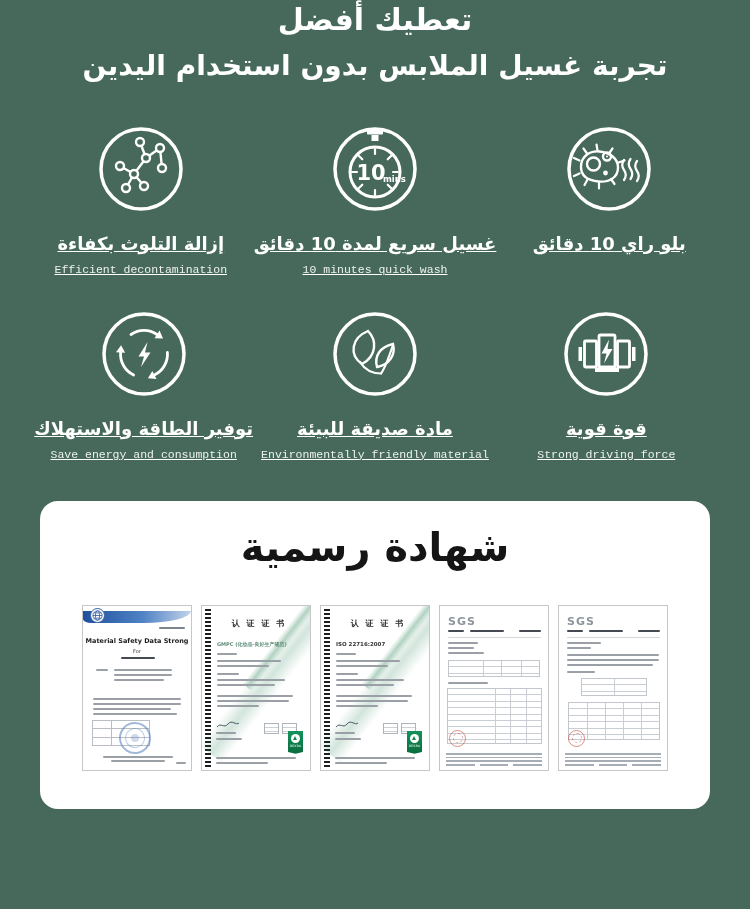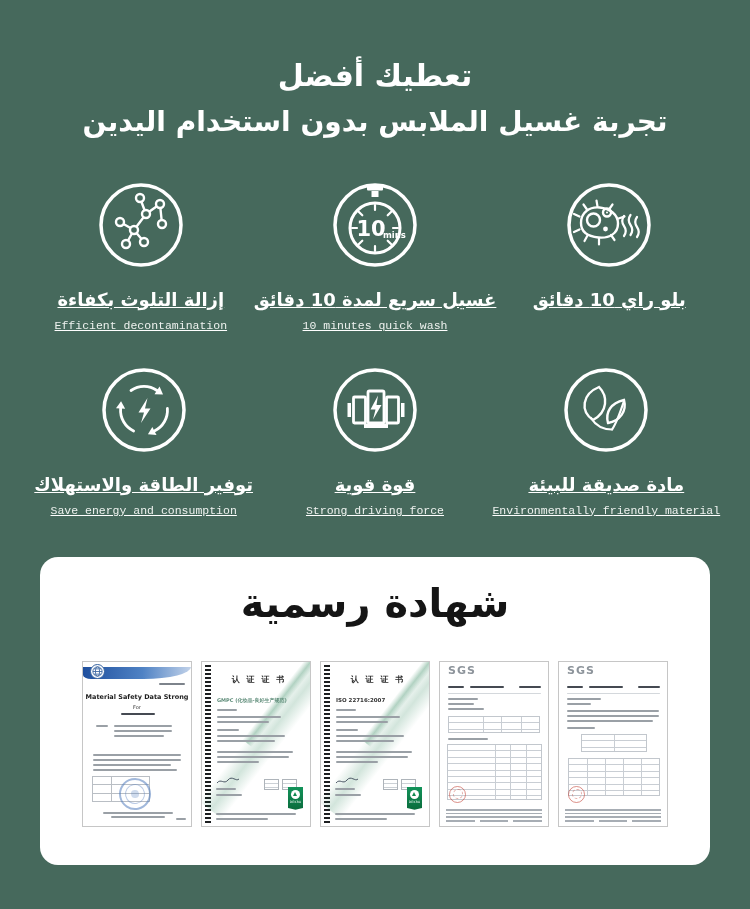--- a/index.html
+++ b/index.html
@@ -1,19 +1,19 @@
 <!DOCTYPE html>
 <html><head>
 <meta charset="utf-8">
 <style>
   * { margin:0; padding:0; box-sizing:border-box; }
   html,body { width:750px; height:909px; }
   body { background:#46695C; font-family:"DejaVu Sans","Liberation Sans",sans-serif; overflow:hidden; position:relative; }
 
-  .hero { padding-top:56px; text-align:center; color:#fff; }
+  .hero { text-align:center; color:#fff; }
   .hero .l1 { font-size:30px; font-weight:bold; line-height:1.3; }
   .hero .l2 { font-size:28px; font-weight:bold; line-height:1.35; margin-top:8px; }
 
   .features { margin-top:40px; }
   .frow { display:flex; padding:0 28px; }
   .frow + .frow { margin-top:34px; }
   .feat { flex:1; text-align:center; color:#fff;text-decoration:underline; }
   .feat svg.icon { width:88px; height:88px; display:block; margin:0 auto; }
   .ar { font-size:18px; font-weight:bold; margin-top:20px; direction:rtl; white-space:nowrap; }
   .en { font-family:"Liberation Mono","DejaVu Sans Mono",monospace; font-size:11.5px; margin-top:9px; color:#eef2ef; white-space:nowrap; }
@@ -73,21 +73,21 @@
     background:linear-gradient(#12935a,#0a6b3c);
     clip-path:polygon(0 0,100% 0,100% 92%,50% 100%,0 92%);
     display:flex; flex-direction:column; align-items:center; padding-top:3px; }
   .dk-seal .c { width:9px; height:9px; background:#fff; border-radius:50%; position:relative; }
   .dk-seal .c::after { content:""; position:absolute; left:2px; top:2.2px;
     border-left:2.5px solid transparent; border-right:2.5px solid transparent;
     border-bottom:4.5px solid #0f8a4f; }
   .dk-seal .t { font-size:3px; color:#fff; margin-top:1.5px; letter-spacing:.3px; }
 
   
-  .sgs-logo { position:absolute; top:2px; left:8px; font-size:11px; font-weight:bold;
+  .sgs-logo { position:absolute; top:9px; left:8px; font-size:11px; font-weight:bold;
     color:#8d949b; letter-spacing:1px; }
   .sgs-tbl { position:absolute; border:1px solid #c2c7cd;
     background:repeating-linear-gradient(180deg, transparent 0 5.4px, #c9ced4 5.4px 6.4px); }
   .sgs-tbl .vl { position:absolute; top:0; bottom:0; width:1px; background:#c9ced4; }
   .stamp-red { position:absolute; left:9px; bottom:23px; width:17px; height:17px;
     border:1.5px solid rgba(195,70,58,.6); border-radius:50%; }
   .stamp-red::after { content:""; position:absolute; inset:2.5px;
     border:1px dashed rgba(195,70,58,.45); border-radius:50%; }
   .sgs-foot { position:absolute; left:6px; right:6px; bottom:4px; }
   .sgs-foot i { display:block; height:1.5px; background:#a7adb4; margin-top:2px; }
@@ -174,45 +174,45 @@
         </g>
         <polygon points="47.5,32 38.5,46.5 44,46.5 41,57 50.5,42.5 45,42.5" fill="#fff" stroke="none"></polygon>
       </svg>
       <div class="ar">توفير الطاقة والاستهلاك</div>
       <div class="en">Save energy and consumption</div>
     </div>
 
     <div class="feat">
       <svg class="icon" viewBox="0 0 88 88" fill="none" stroke="#fff" stroke-linecap="round">
         <circle cx="44" cy="44" r="40" stroke-width="3.5"></circle>
+        <g stroke-width="2.4">
+          <path d="M31,54 C18,45 20,28 37,21 C46,30 46,46 31,54 Z"></path>
+          <path d="M46,57 C43,46 49,37 62,34 C65,45 58,55 46,57 Z"></path>
+          <path stroke-width="2.2" d="M29,52 C34,60 41,63.5 50,63.5 M62,35 C57,50 54,58 50,63.5"></path>
+        </g>
+      </svg>
+      <div class="ar">مادة صديقة للبيئة</div>
+      <div class="en">Environmentally friendly material</div>
+    </div>
+
+    <div class="feat">
+      <svg class="icon" viewBox="0 0 88 88" fill="none" stroke="#fff" stroke-linecap="round">
+        <circle cx="44" cy="44" r="40" stroke-width="3.5"></circle>
         <g stroke-width="2.8">
           <rect x="22.5" y="31" width="12" height="26" rx="1"></rect>
           <rect x="37" y="25" width="16" height="32" rx="1.5"></rect>
           <rect x="55.5" y="31" width="12" height="26" rx="1"></rect>
         </g>
         <rect x="16.5" y="37" width="3.5" height="14" fill="#fff" stroke="none"></rect>
         <rect x="70" y="37" width="3.5" height="14" fill="#fff" stroke="none"></rect>
         <rect x="33" y="57.5" width="24" height="4.5" fill="#fff" stroke="none"></rect>
         <polygon points="47,29.5 39.5,43.5 44.5,43.5 42,53.5 50.5,39 45.5,39" fill="#fff" stroke="none"></polygon>
       </svg>
       <div class="ar">قوة قوية</div>
       <div class="en">Strong driving force</div>
-    </div>
-
-    <div class="feat">
-      <svg class="icon" viewBox="0 0 88 88" fill="none" stroke="#fff" stroke-linecap="round">
-        <circle cx="44" cy="44" r="40" stroke-width="3.5"></circle>
-        <g stroke-width="2.4">
-          <path d="M31,54 C18,45 20,28 37,21 C46,30 46,46 31,54 Z"></path>
-          <path d="M46,57 C43,46 49,37 62,34 C65,45 58,55 46,57 Z"></path>
-          <path stroke-width="2.2" d="M29,52 C34,60 41,63.5 50,63.5 M62,35 C57,50 54,58 50,63.5"></path>
-        </g>
-      </svg>
-      <div class="ar">مادة صديقة للبيئة</div>
-      <div class="en">Environmentally friendly material</div>
     </div>
   </div>
 </div>
 
 <div class="panel">
   <div class="panel-title" dir="rtl">شهادة رسمية</div>
 
   <div class="certs">
 
     <div class="cert">

